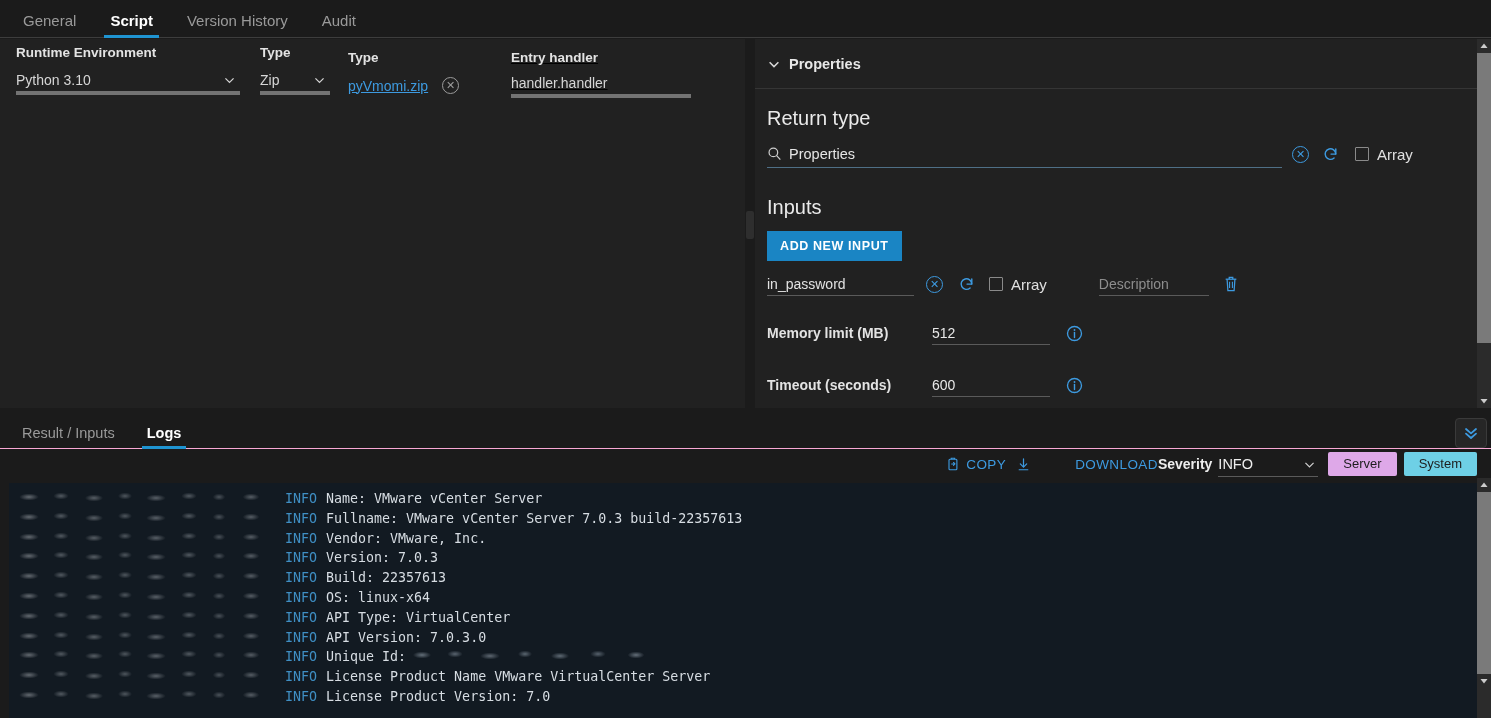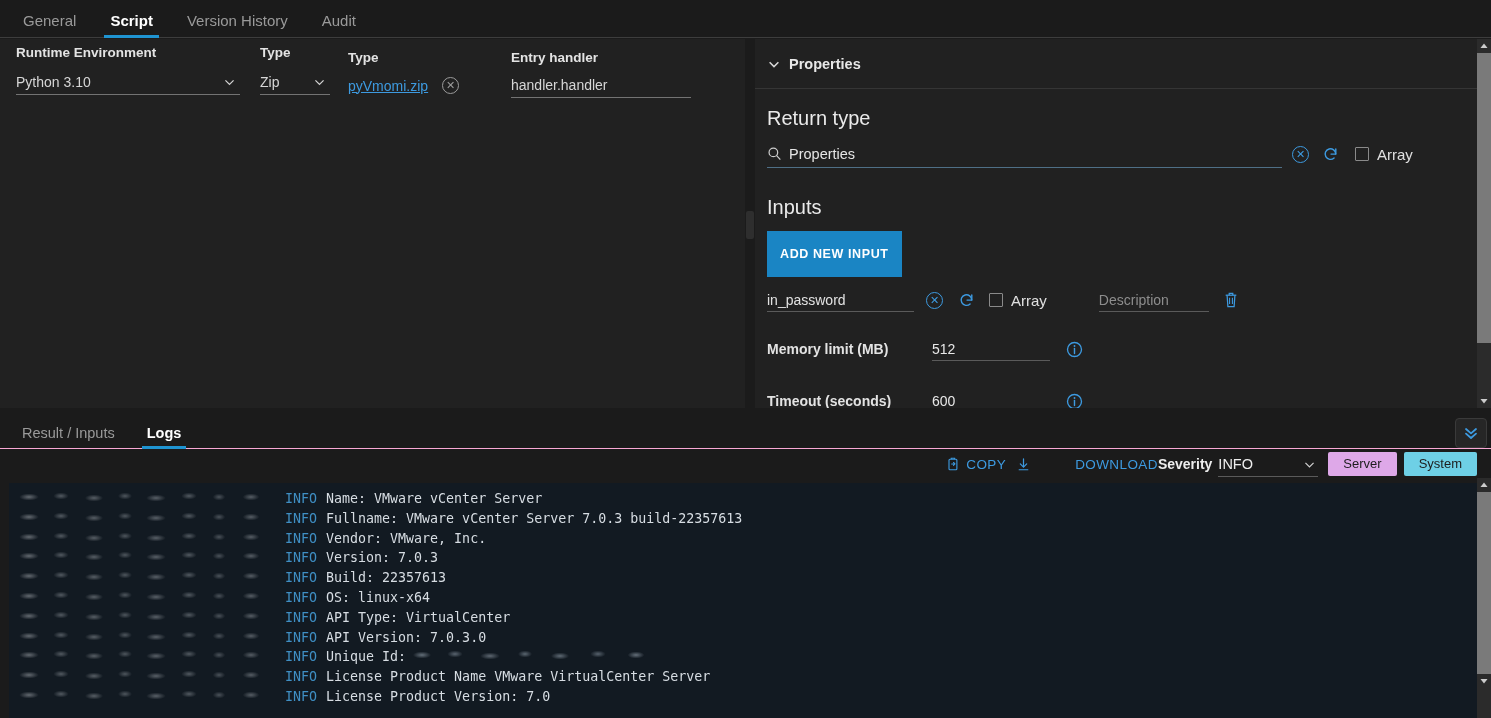--- a/index.html
+++ b/index.html
@@ -41,21 +41,21 @@
     position: absolute; left: 0; top: 39px; width: 745px; height: 369px;
     background: #212121;
   }
 
   .fld { position: absolute; }
   .fld-label {
     font-size: 13.5px; font-weight: bold; color: #e3e3e3; white-space: nowrap;
   }
   .underline-input {
     margin-top: 9px;
-    border-bottom: 1px solid #737373;
+    border-bottom: 4px solid #737373;
     height: 26px;
     display: flex; align-items: center;
     font-size: 14px; color: #d6d6d6;
     position: relative;
   }
   .sel-caret {
     position: absolute; right: 4px; top: 50%; transform: translateY(-50%);
     width: 13px; height: 13px;
   }
   .link-file {
@@ -105,21 +105,21 @@
     width: 14px; height: 14px; border: 1.4px solid #8a8a8a;
     background: transparent; border-radius: 1px; display: inline-block;
     cursor: pointer;
   }
   .chk-label { font-size: 15px; color: #e0e0e0; }
   .refresh-ico { width: 17px; height: 17px; cursor: pointer; }
 
   .btn-primary {
     background: #1a85c4; color: #ffffff; border: none;
     font-size: 12.5px; font-weight: bold; letter-spacing: 0.6px;
-    padding: 16px 13px; cursor: pointer; font-family: inherit;
+    padding: 8px 13px; cursor: pointer; font-family: inherit;
   }
   .small-underline {
     border-bottom: 1px solid #5a5a5a; height: 24px;
     display: flex; align-items: center; font-size: 14px; color: #e2e2e2;
   }
   .placeholder-txt { color: #8d8d8d; }
   .num-underline {
     border-bottom: 1px solid #5a5a5a; height: 24px; width: 118px;
     display: flex; align-items: center; font-size: 14px; color: #e8e8e8;
   }
@@ -280,21 +280,21 @@
     </div>
 
     <div class="fld" style="left:348px; top:11px; width:150px;">
       <div class="fld-label">Type</div>
       <div style="margin-top:12px; display:flex; align-items:center; gap:14px;">
         <span class="link-file">pyVmomi.zip</span>
         <span class="x-circle-btn">✕</span>
       </div>
     </div>
 
-    <div class="fld" style="left:511px; top:11px; width:180px;">
+    <div class="fld" style="left:511px; top:11px; width:180px;text-decoration:underline;">
       <div class="fld-label">Entry handler</div>
       <div class="underline-input" style="margin-top:7px;">
         <span>handler.handler</span>
       </div>
     </div>
 
   </div>
 
   <div class="v-splitter">
     <div class="grip"></div>

